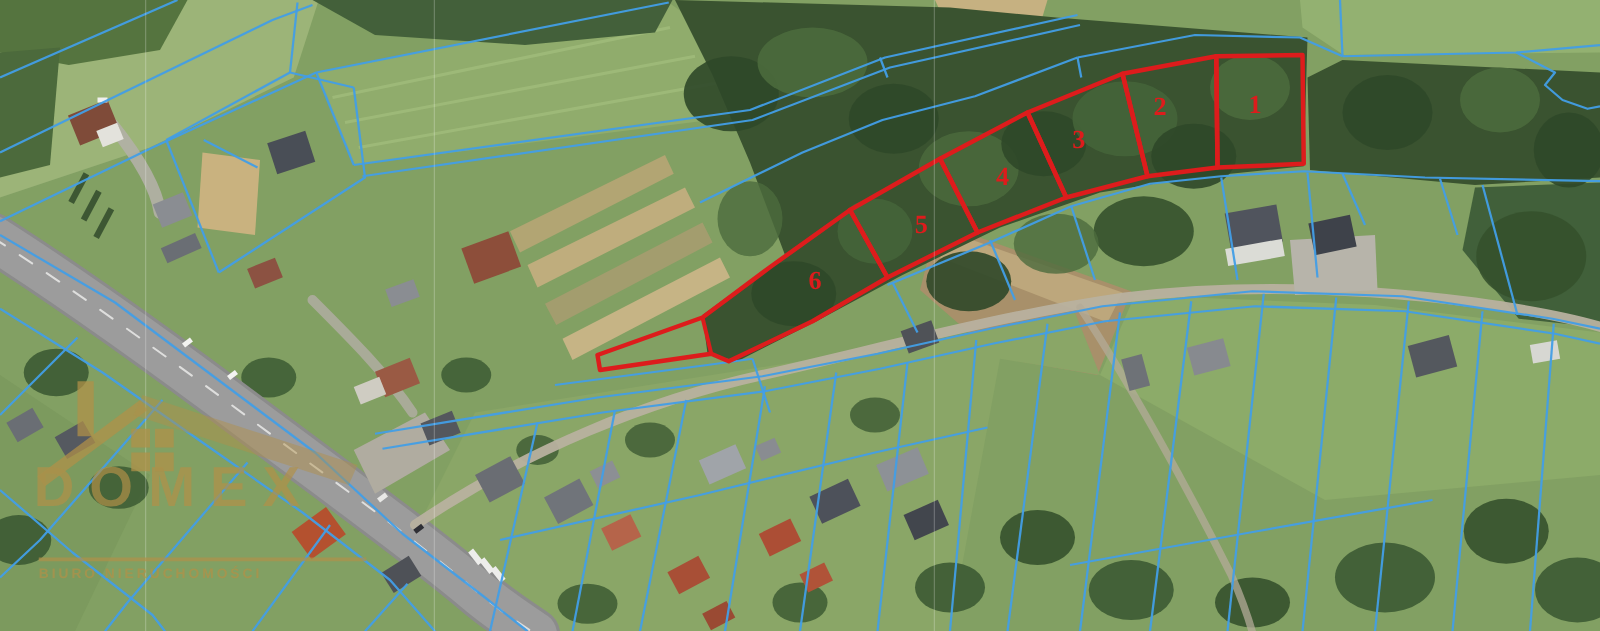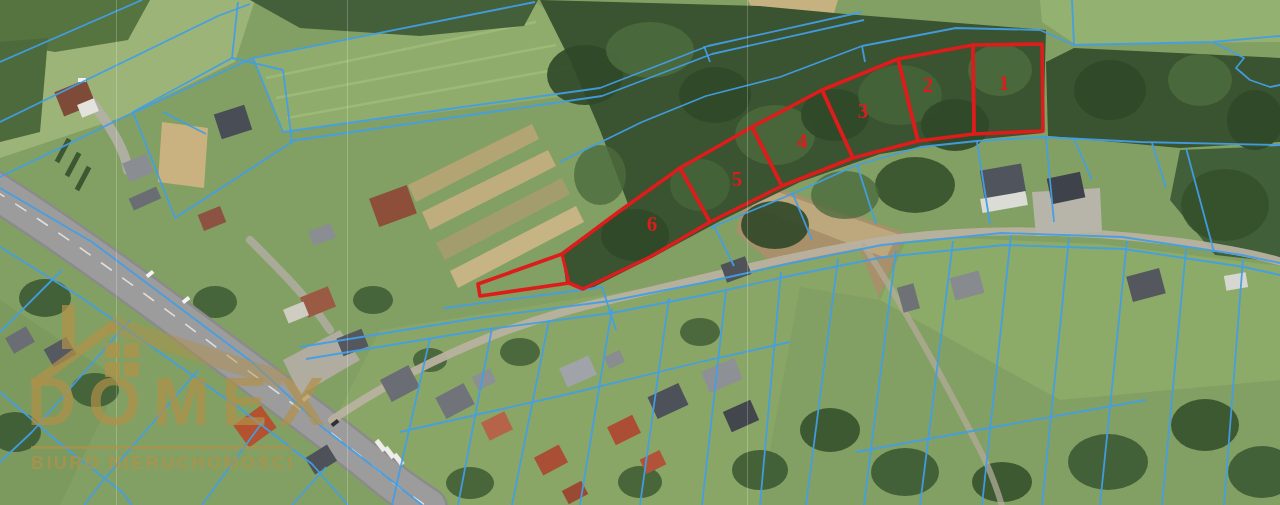--- a/index.html
+++ b/index.html
@@ -2,24 +2,24 @@
 <html><head>
 <meta charset="utf-8">
 <style>
   html,body{margin:0;padding:0;background:#fff;}
   body{width:1280px;height:505px;overflow:hidden;font-family:"Liberation Sans",sans-serif;}
   .stage{position:relative;width:1280px;height:505px;overflow:hidden;background:#82a063;}
   .stage svg.mapcanvas{position:absolute;left:0;top:0;width:1280px;height:505px;display:block;}
   
   .wm{position:absolute;left:15px;top:295px;width:320px;height:200px;opacity:.85;pointer-events:none;}
   .wm-icon{position:absolute;left:0;top:0;width:300px;height:110px;overflow:visible;}
-  .wm-title{position:absolute;left:12px;top:72px;font-size:68px;line-height:1;font-weight:700;
+  .wm-title{position:absolute;left:12px;top:72px;font-size:45px;line-height:1;font-weight:700;
             letter-spacing:12px;color:rgba(177,144,72,.82);white-space:nowrap;}
   .wm-line{position:absolute;left:16px;top:151px;width:262px;height:3px;background:rgba(177,144,72,.8);}
-  .wm-subtitle{position:absolute;left:16px;top:158px;font-size:18px;font-weight:700;
+  .wm-subtitle{position:absolute;left:16px;top:158px;font-size:11px;font-weight:700;
                letter-spacing:2.4px;color:rgba(177,144,72,.85);white-space:nowrap;}
 </style>
 </head>
 <body>
 
 <div class="stage">
   <svg class="mapcanvas" id="mapcanvas" viewBox="0 0 1280 505">
       <polygon points="0,0 255,0 235,62 120,118 0,158" fill="#9cb478" opacity="1"></polygon>
       <polygon points="0,0 150,0 128,40 55,52 0,42" fill="#55743f" opacity="1"></polygon>
       <polygon points="0,42 48,38 40,132 0,142" fill="#4c6a3c" opacity="1"></polygon>

